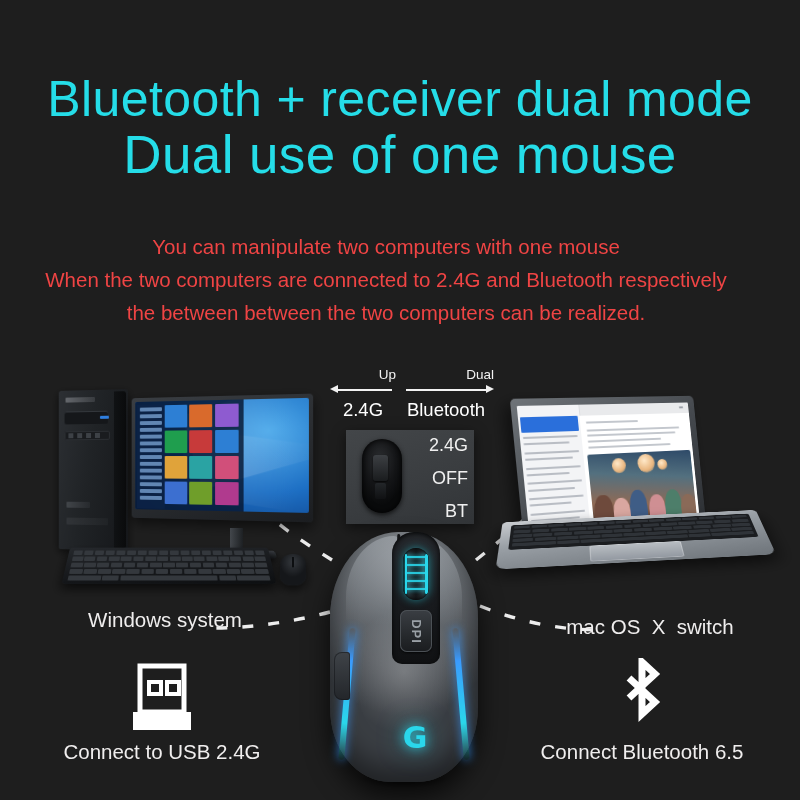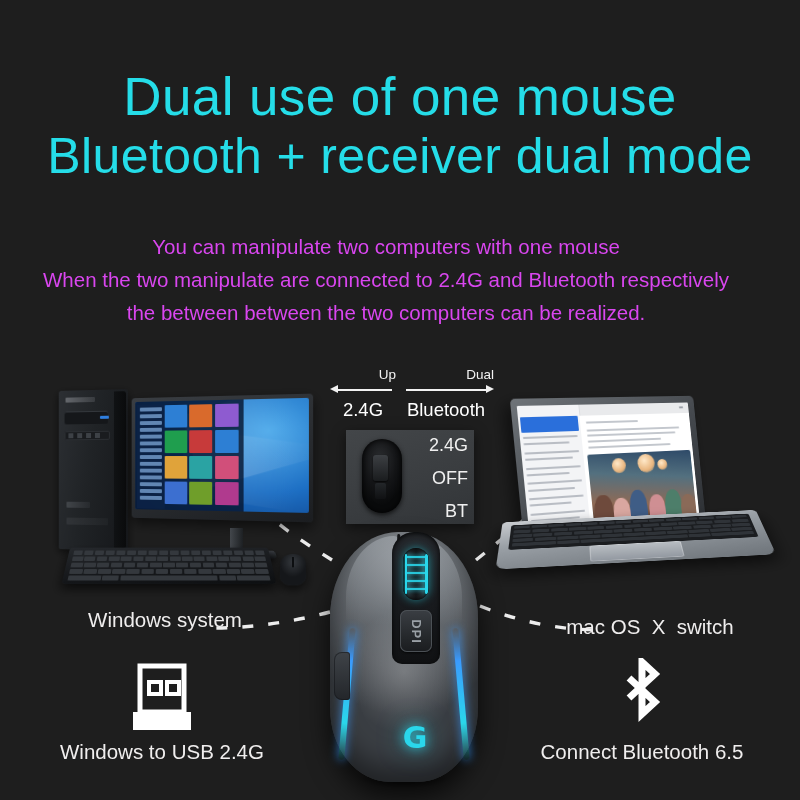--- a/index.html
+++ b/index.html
@@ -36,21 +36,21 @@
   .headline-1 { font-size: 53px; }
   .headline-2 { font-size: 50px; margin-top: 4px; }
 
   
   .subcopy {
     position: absolute;
     top: 230px;
     left: 0;
     width: 772px;
     text-align: center;
-    color: #d946ef;
+    color: #ef4444;
     font-size: 20.5px;
     font-weight: 300;
     line-height: 1.62;
   }
   .subcopy div { white-space: nowrap; }
 
   
   .pc-group { position: absolute; left: 48px; top: 382px; width: 266px; height: 215px; }
   .tower {
     position: absolute; left: 10px; top: 8px; width: 70px; height: 160px;
@@ -287,27 +287,27 @@
     text-align:center; white-space:pre; }
   .os-label-win { left:40px;  top:608px; width:250px; }
   .os-label-mac { left:520px; top:615px; width:260px; }
 </style>
 </head>
 <body>
 
 <div id="page">
 
   <div class="headline-block">
+    <div class="headline headline-2">Bluetooth + receiver dual mode</div>
     <div class="headline headline-1">Dual use of one mouse</div>
-    <div class="headline headline-2">Bluetooth + receiver dual mode</div>
   </div>
 
   <div class="subcopy">
     <div>You can manipulate two computers with one mouse</div>
-    <div>When the two manipulate are connected to 2.4G and Bluetooth respectively</div>
+    <div>When the two computers are connected to 2.4G and Bluetooth respectively</div>
     <div>the between between the two computers can be realized.</div>
   </div>
 
   <svg class="arcs" viewBox="0 0 800 800">
     <path d="M 332 560 C 300 540, 268 520, 250 494" fill="none" stroke="#ffffff" stroke-width="3.4" stroke-dasharray="11 15" stroke-linecap="butt" opacity=".92"></path>
     <path d="M 330 612 C 292 622, 252 628, 214 628" fill="none" stroke="#ffffff" stroke-width="3.4" stroke-dasharray="11 15" stroke-linecap="butt" opacity=".92"></path>
     <path d="M 476 560 C 506 536, 532 514, 552 492" fill="none" stroke="#ffffff" stroke-width="3.4" stroke-dasharray="11 15" stroke-linecap="butt" opacity=".92"></path>
     <path d="M 480 606 C 520 622, 560 630, 600 630" fill="none" stroke="#ffffff" stroke-width="3.4" stroke-dasharray="11 15" stroke-linecap="butt" opacity=".92"></path>
   </svg>
 
@@ -641,21 +641,21 @@
 
   <div class="feature feature-left">
     <div class="icon-wrap">
       <svg width="70" height="72" viewBox="0 0 70 72" aria-hidden="true">
         <rect x="13" y="4" width="44" height="46" fill="none" stroke="#ffffff" stroke-width="5"></rect>
         <rect x="22" y="20" width="12" height="12" fill="none" stroke="#ffffff" stroke-width="4"></rect>
         <rect x="40" y="20" width="12" height="12" fill="none" stroke="#ffffff" stroke-width="4"></rect>
         <rect x="6" y="50" width="58" height="18" fill="#ffffff"></rect>
       </svg>
     </div>
-    <div class="cap">Windows to USB 2.4G</div>
+    <div class="cap">Connect to USB 2.4G</div>
   </div>
 
   <div class="feature feature-right">
     <div class="icon-wrap">
       <svg width="60" height="80" viewBox="0 0 60 80" aria-hidden="true">
         <path d="M 17 20 L 43 44 L 30 56 L 30 4 L 43 16 L 17 40" fill="none" stroke="#ffffff" stroke-width="7" stroke-linejoin="miter" stroke-linecap="butt"></path>
       </svg>
     </div>
     <div class="cap">Connect Bluetooth 6.5</div>
   </div>

